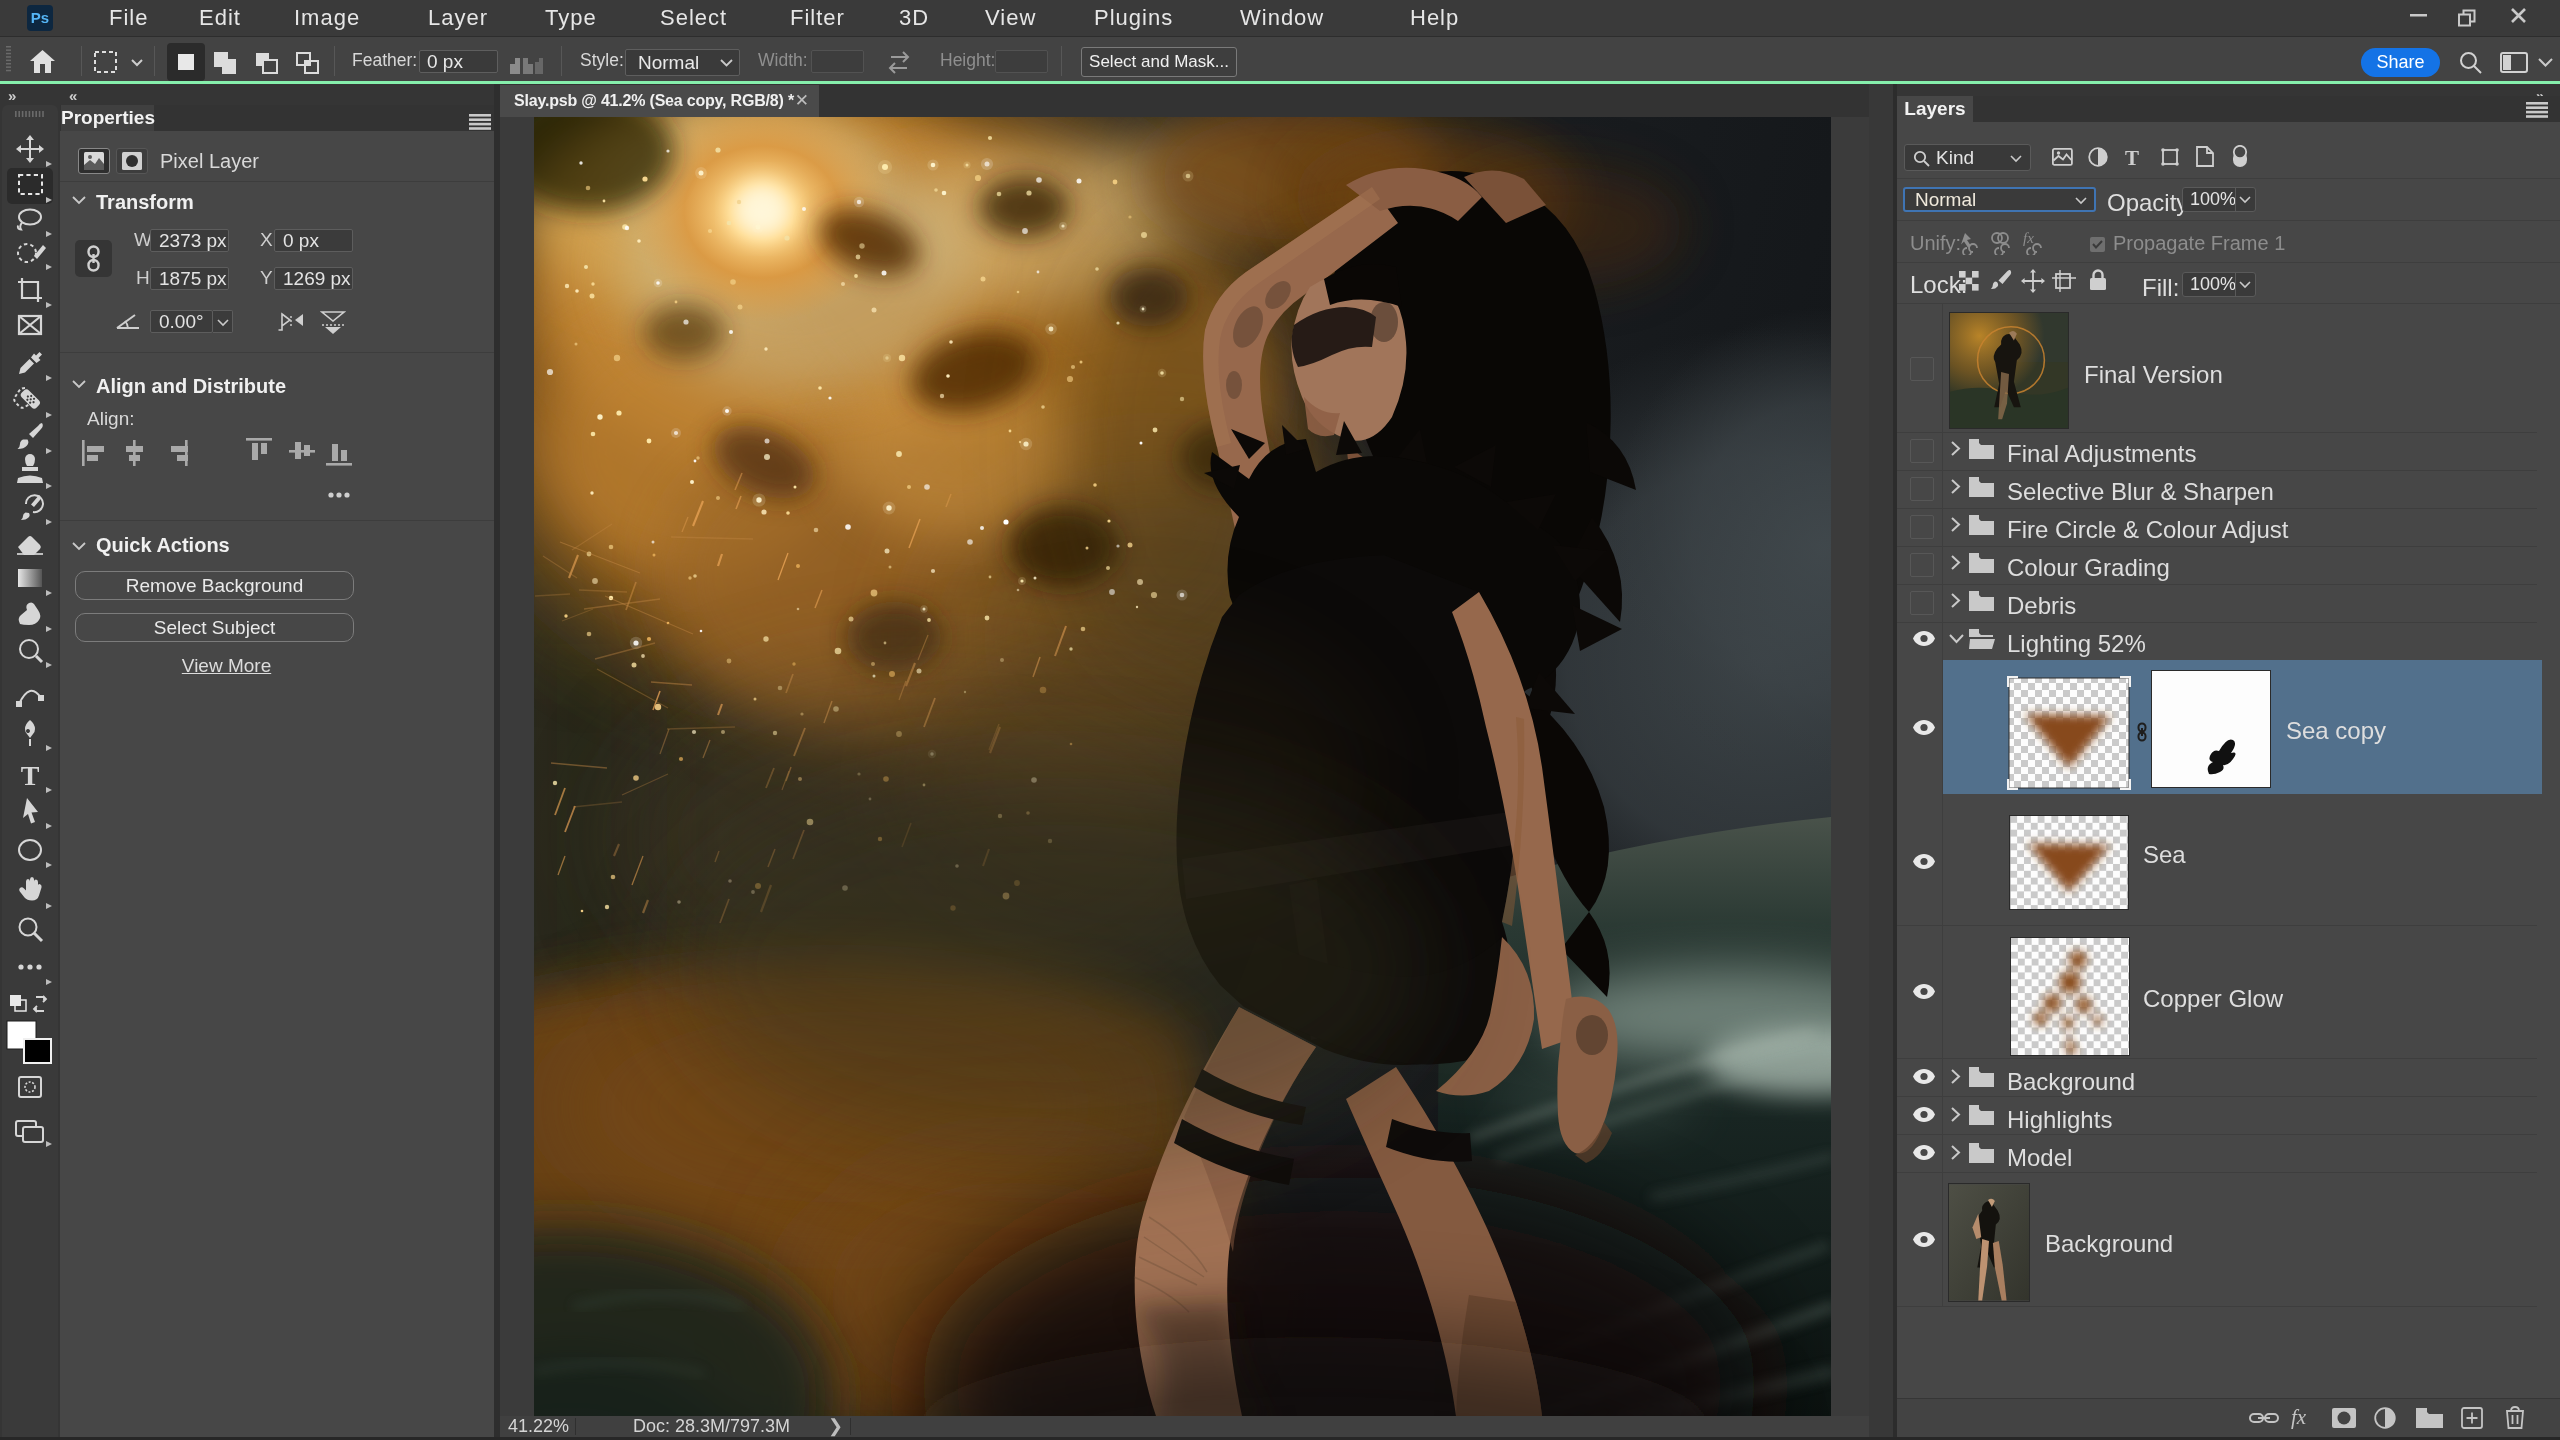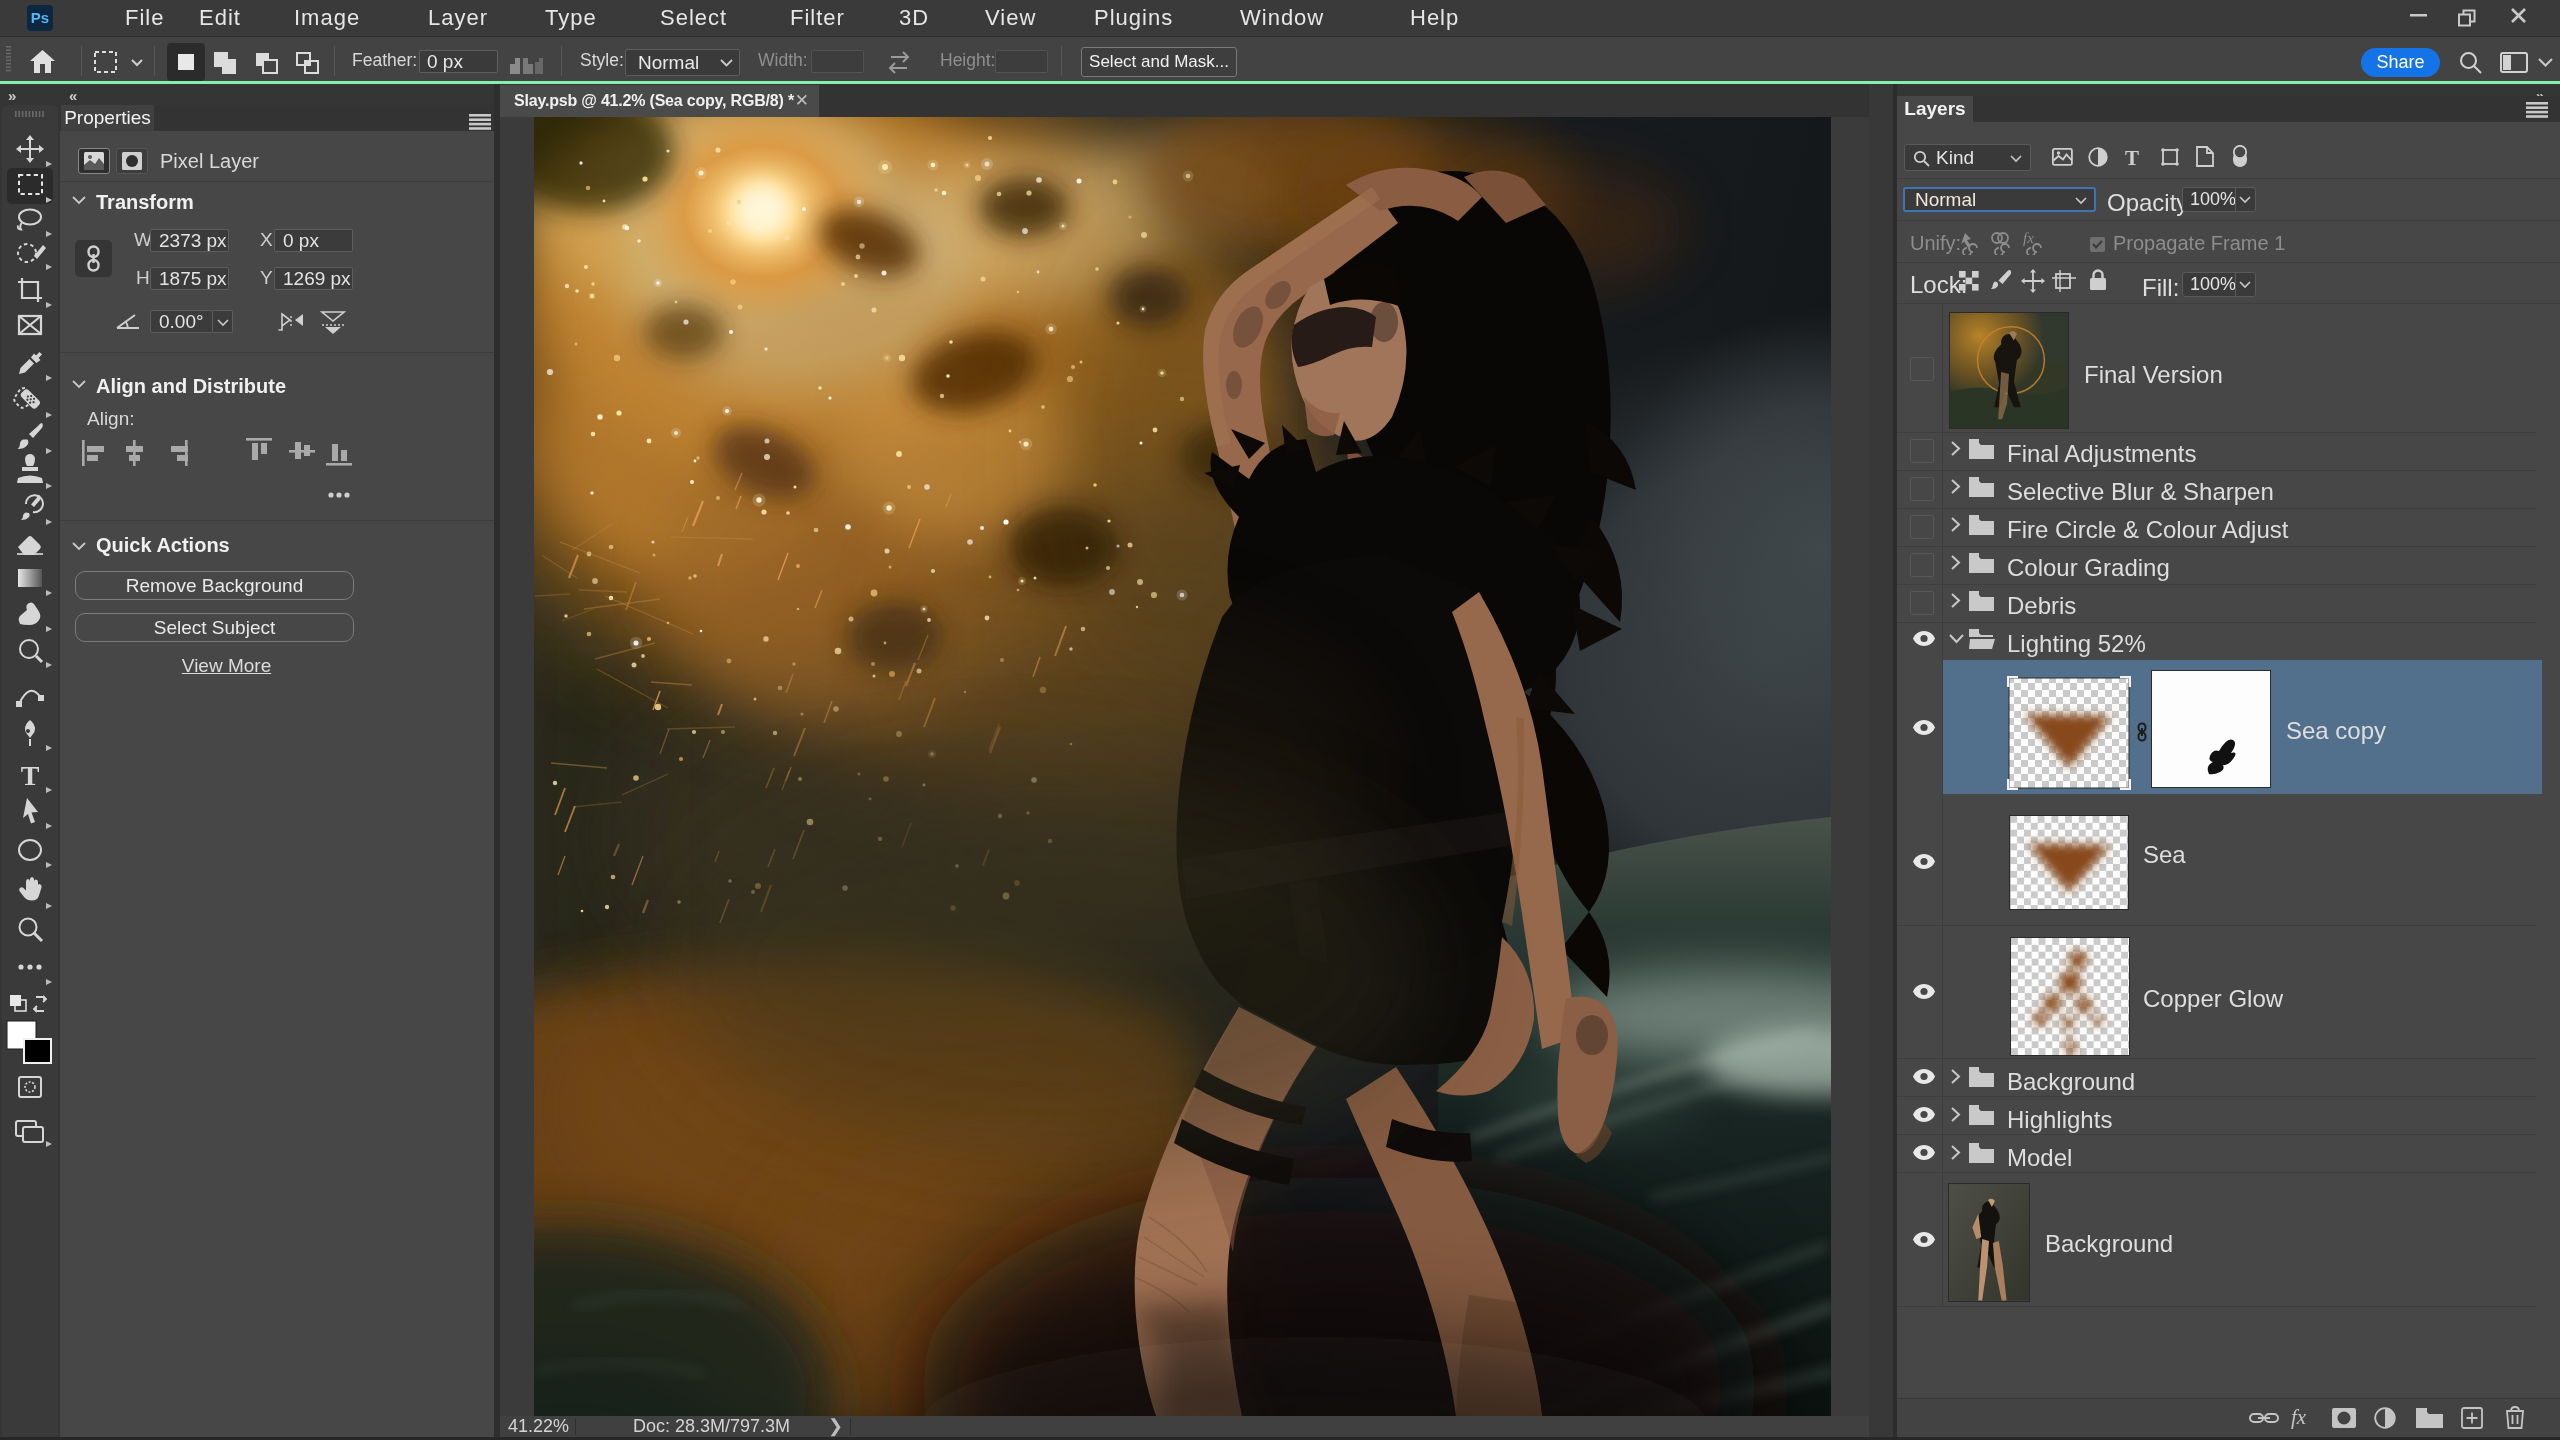--- a/index.html
+++ b/index.html
@@ -23,21 +23,21 @@
   border-radius:2px; color:#e8e8e8; font-size:19px; line-height:21px; padding-left:7px; }
 
 #hstrip { position:absolute; left:0; top:84px; width:2560px; height:21px; background:#353535; }
 .dockarrow { position:absolute; color:#cdcdcd; font-size:15px; font-weight:bold; letter-spacing:-2px; }
 
 #toolbar { position:absolute; left:0; top:105px; width:60px; height:1332px; background:#353535; }
 #toolbox { position:absolute; left:2px; top:0px; width:56px; height:1332px; background:#3a3a3a; border-radius:6px 6px 0 0; }
 
 #props { position:absolute; left:60px; top:105px; width:434px; height:1332px; background:#333333; }
 #propstab { position:absolute; left:1px; top:0px; width:93px; height:26px; background:#404040;
-  color:#f2f2f2; font-weight:normal; font-size:19px; line-height:26px; text-align:center; }
+  color:#f2f2f2; font-weight:bold; font-size:19px; line-height:26px; text-align:center; }
 #propsbody { position:absolute; left:0px; top:26px; width:434px; height:1306px; background:#474747; }
 .ptext { position:absolute; color:#d9d9d9; font-size:20px; }
 .pbold { position:absolute; color:#f0f0f0; font-size:20px; font-weight:bold; }
 .pinp { position:absolute; background:#3b3b3b; border:1px solid #5d5d5d; border-radius:2px;
   color:#e3e3e3; font-size:19px; }
 .psep { position:absolute; left:0; width:434px; height:1px; background:#3d3d3d; }
 .pbtn { position:absolute; left:15px; width:279px; height:29px; border:1px solid #7c7c7c; border-radius:10px;
   color:#e9e9e9; font-size:19px; text-align:center; line-height:27px; }
 
 #gap1 { position:absolute; left:494px; top:84px; width:6px; height:1356px; background:#2e2e2e; }
@@ -64,21 +64,21 @@
 .rowsep { position:absolute; left:0; width:640px; height:1px; background:#3e3e3e; }
 .eyebox { position:absolute; left:13px; width:24px; height:24px; border:1px solid #575757; border-radius:2px; }
 .lthumb { position:absolute; border:1px solid #2a2a2a; }
 </style>
 </head>
 <body>
 <div id="app">
 
 <div id="menubar">
   <div id="pslogo">Ps</div>
-  <span class="mi" style="left:125px">File</span>
+  <span class="mi" style="left:109px">File</span>
   <span class="mi" style="left:199px">Edit</span>
   <span class="mi" style="left:294px">Image</span>
   <span class="mi" style="left:428px">Layer</span>
   <span class="mi" style="left:545px">Type</span>
   <span class="mi" style="left:660px">Select</span>
   <span class="mi" style="left:790px">Filter</span>
   <span class="mi" style="left:899px">3D</span>
   <span class="mi" style="left:985px">View</span>
   <span class="mi" style="left:1094px">Plugins</span>
   <span class="mi" style="left:1240px">Window</span>

